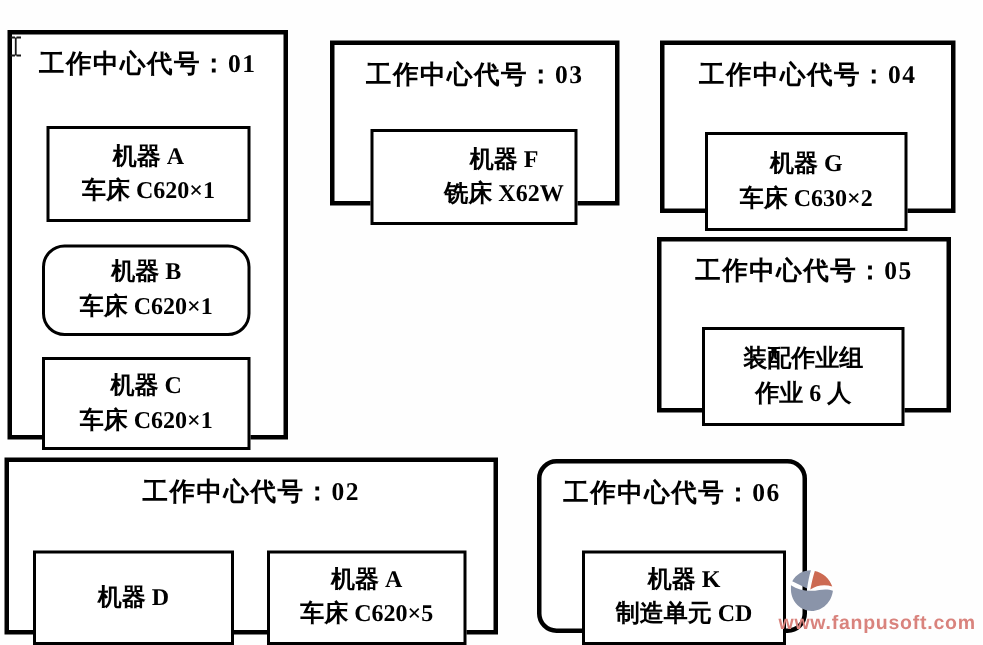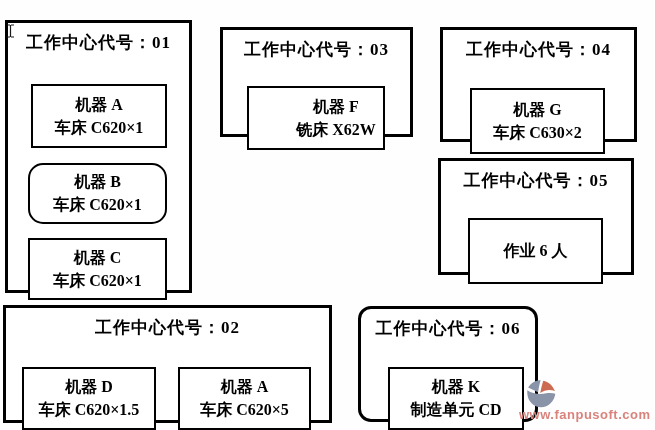--- a/index.html
+++ b/index.html
@@ -147,29 +147,29 @@
     <div class="wc-title">工作中心代号：04</div>
     <div class="machine m0">
       <span>机器 G</span>
       <span>车床 C630×2</span>
     </div>
   </section>
 
   <section class="wc wc05">
     <div class="wc-title">工作中心代号：05</div>
     <div class="machine m0">
+      <span>装配作业组</span>
       <span>作业 6 人</span>
     </div>
   </section>
 
   <section class="wc wc02">
     <div class="wc-title">工作中心代号：02</div>
     <div class="machine m0">
       <span>机器 D</span>
-      <span>车床 C620×1.5</span>
     </div>
     <div class="machine m1">
       <span>机器 A</span>
       <span>车床 C620×5</span>
     </div>
   </section>
 
   <section class="wc wc06">
     <div class="wc-title">工作中心代号：06</div>
     <div class="machine m0">

